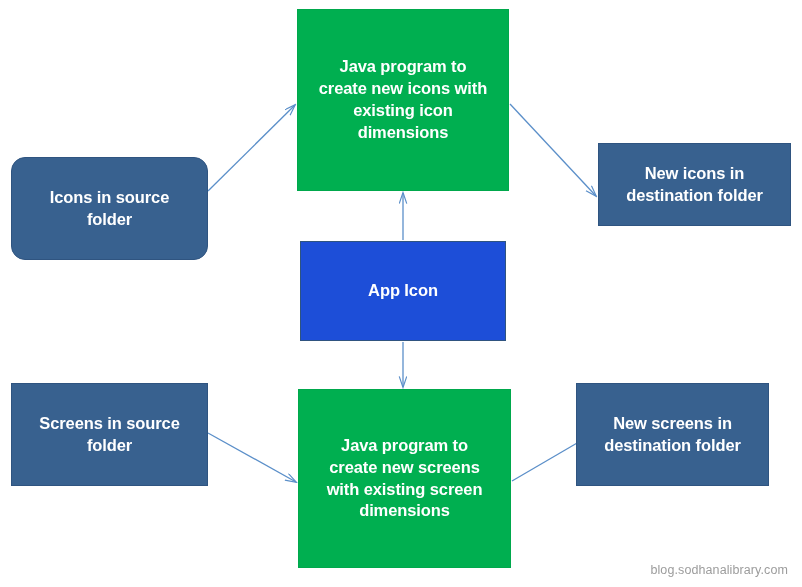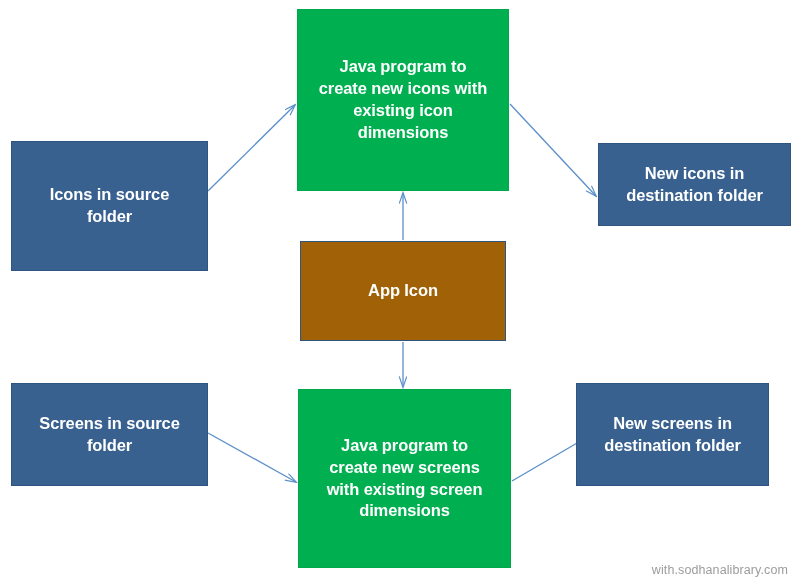--- a/index.html
+++ b/index.html
@@ -42,21 +42,21 @@
     background: #38618F;
     border: 1px solid #2f5480;
     font-size: 16.5px;
   }
   .node-green {
     background: #00AF50;
     border: 1px solid #00a84c;
     font-size: 16.5px;
   }
   .node-appicon {
-    background: #a16207;
+    background: #1d4ed8;
     border: 1px solid #2f5480;
     font-size: 16.5px;
   }
   #arrow-layer {
     position: absolute;
     left: 0;
     top: 0;
     width: 802px;
     height: 587px;
     z-index: 2;
@@ -87,21 +87,21 @@
         <line x1="208" y1="191" x2="295" y2="105" stroke="#5B8FC9" stroke-width="1.3" marker-end="url(#arrowhead)"></line>
         <line x1="510" y1="104" x2="596" y2="196" stroke="#5B8FC9" stroke-width="1.3" marker-end="url(#arrowhead)"></line>
         <line x1="403" y1="240" x2="403" y2="193" stroke="#5B8FC9" stroke-width="1.3" marker-end="url(#arrowhead)"></line>
         <line x1="403" y1="342" x2="403" y2="387" stroke="#5B8FC9" stroke-width="1.3" marker-end="url(#arrowhead)"></line>
         <line x1="208" y1="433" x2="296" y2="482" stroke="#5B8FC9" stroke-width="1.3" marker-end="url(#arrowhead)"></line>
         <line x1="512" y1="481" x2="596" y2="432" stroke="#5B8FC9" stroke-width="1.3" marker-end="url(#arrowhead)"></line>
       </g>
   </svg>
 
   <div id="nodes-group">
-      <div class="node node-blue" style="left: 11px; top: 141px; width: 197px; height: 130px;">
+      <div class="node node-blue" style="left: 11px; top: 157px; width: 197px; height: 103px; border-radius: 14px;">
         <span class="label">Icons in source
 folder</span>
       </div>
       <div class="node node-green" style="left: 297px; top: 9px; width: 212px; height: 182px;">
         <span class="label">Java program to
 create new icons with
 existing icon
 dimensions</span>
       </div>
       <div class="node node-blue" style="left: 598px; top: 143px; width: 193px; height: 83px;">
@@ -120,15 +120,15 @@
 create new screens
 with existing screen
 dimensions</span>
       </div>
       <div class="node node-blue" style="left: 576px; top: 383px; width: 193px; height: 103px;">
         <span class="label">New screens  in
 destination folder</span>
       </div>
     </div>
 
-  <div class="watermark">with.sodhanalibrary.com</div>
+  <div class="watermark">blog.sodhanalibrary.com</div>
 
 </div>
 
 </body></html>

